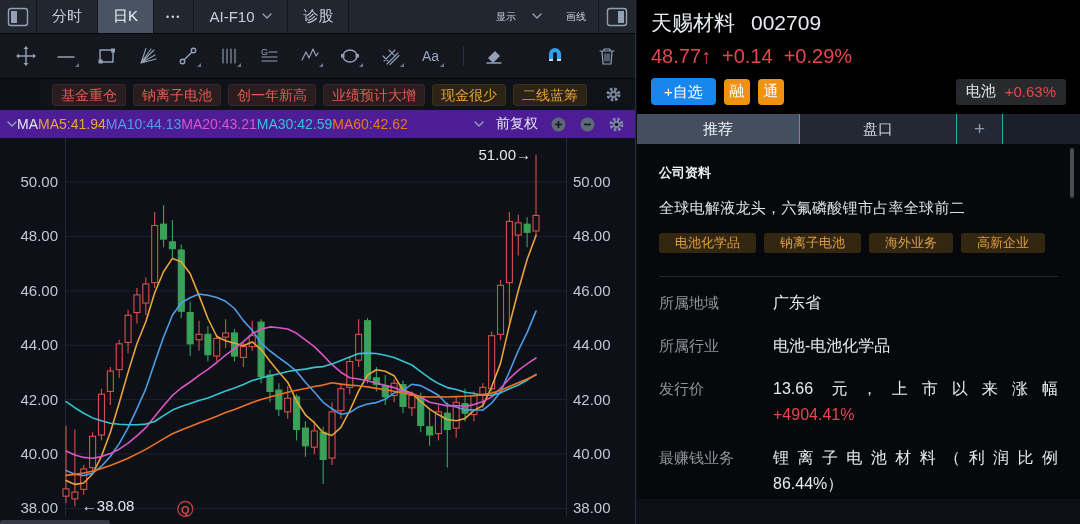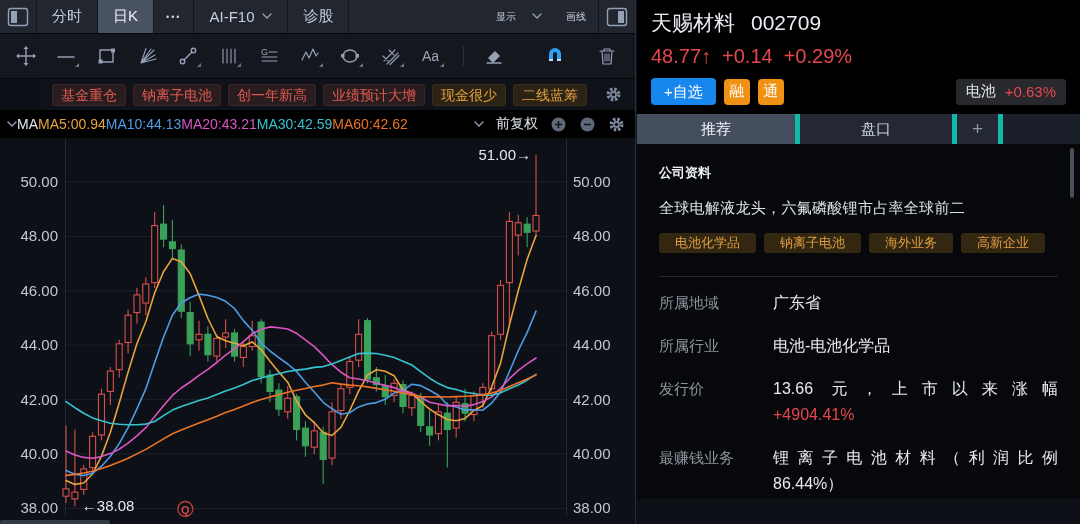--- a/index.html
+++ b/index.html
@@ -24,42 +24,42 @@
   .tool.dd::after { content:""; position:absolute; right:0; bottom:3px; width:0; height:0; border-left:4px solid transparent; border-bottom:4px solid #68748a; }
   .tsep { width:1px; height:20px; background:#2a3140; margin:0 17px 0 4px; }
   .tool.magnet-ml { margin-left:20px; }
 
   .chipbar { height:31px; display:flex; align-items:center; gap:7px; padding:0 12px; background:#0f1219;margin-left:40px; }
   .chip { height:22px; line-height:22px; padding:0 9px; border-radius:4px; font-size:14px; white-space:nowrap; }
   .chip.red { color:#e25a52; background:#2a1d1f; box-shadow:inset 0 0 0 1px #3a2528; }
   .chip.org { color:#e8a23c; background:#2a2316; box-shadow:inset 0 0 0 1px #3a3019; }
   .chipbar .push { margin-left:auto; }
 
-  .mabar { height:28px; display:flex; align-items:center; font-size:14px; padding:0 10px 0 7px; background:#000000; gap:0; }
+  .mabar { height:28px; display:flex; align-items:center; font-size:14px; padding:0 10px 0 7px; background:#4c1d95; gap:0; }
   .mabar .ma-main { color:#e2e7f0; }
   .ma-right { margin-left:auto; display:flex; align-items:center; gap:12px; color:#e2e7f0; }
 
   .chartwrap { position:relative; height:388px; background:#0d1017; }
   #kchart { position:absolute; left:0; top:0; }
   .hthumb { position:absolute; left:0; bottom:1px; width:110px; height:5px; border-radius:3px; background:#343b47; }
 
   
   .right { position:absolute; left:637px; top:0; width:443px; height:384px; background:#000; }
   .rheader { padding:9px 14px 0; }
   .title-row { display:flex; gap:16px; align-items:baseline; font-size:21px; color:#e8ebf2; }
   .price-row { margin-top:8px; font-size:20px; color:#e5474d; display:flex; gap:11px; font-weight:500; }
   .btn-row { margin-top:10px; display:flex; align-items:center; gap:8px; height:27px; }
   .watch-btn { background:#1787ee; color:#fff; border-radius:4px; font-size:15px; padding:0 13px; height:27px; line-height:27px; }
   .badge { width:26px; height:26px; background:#ef9214; color:#fff; border-radius:4px; font-size:15px; display:flex; align-items:center; justify-content:center; }
   .sector-chip { margin-left:auto; margin-right:0; background:#28292d; border-radius:3px; height:26px; display:flex; align-items:center; gap:9px; padding:0 10px; font-size:15px; }
   .sector-name { color:#dfe3ea; }
   .sector-chg { color:#e5474d;text-align:right; }
 
   .rtabs { margin-top:9px; height:30px; background:#232834; display:flex; }
-  .rtab { display:flex; align-items:center; justify-content:center; font-size:15px; color:#ccd2de; border-right:5px solid #14b8a6; box-sizing:border-box; }
+  .rtab { display:flex; align-items:center; justify-content:center; font-size:15px; color:#ccd2de; border-right:1px solid #14b8a6; box-sizing:border-box; }
   .rtab.t1 { width:163px; }
   .rtab.t2 { width:157px; }
   .rtab.sel { background:#454e5f; color:#f0f3f8; }
   .rtab.add { width:46px; color:#8d98ab; font-size:19px; }
   .rtab.rest { flex:1; border-right:none; background:#1a1f29; }
 
   .rcontent { position:relative; height:355px; background:#07080b; padding:20px 22px 0; box-sizing:border-box; }
   .sec-title { font-size:13px; font-weight:bold; color:#eceff4; }
   .desc { margin-top:17px; font-size:15px; color:#dde1e8; letter-spacing:0.3px; }
   .tags { margin-top:15px; display:flex; gap:8px; }
@@ -228,21 +228,21 @@
             <circle cx="8.5" cy="8.5" r="1.7" fill="#14171e"></circle>
           </svg>
       </span>
     </div>
 
     <div class="mabar">
       <svg class="chev" viewBox="0 0 10 7">
           <path d="M1 1l4 4 4-4" class="ico"></path>
         </svg>
       <span class="ma-main">MA</span>
-      <span class="ma-item" style="color: rgb(233, 164, 59);">MA5:00.94</span>
+      <span class="ma-item" style="color: rgb(233, 164, 59);">MA5:41.94</span>
       <span class="ma-item" style="color: rgb(79, 156, 230);">MA10:44.13</span>
       <span class="ma-item" style="color: rgb(220, 85, 196);">MA20:43.21</span>
       <span class="ma-item" style="color: rgb(54, 195, 207);">MA30:42.59</span>
       <span class="ma-item" style="color: rgb(236, 115, 38);">MA60:42.62</span>
       <span class="ma-right">
         <svg class="chev" viewBox="0 0 10 7">
             <path d="M1 1l4 4 4-4" class="ico"></path>
           </svg>
         <span>前复权</span>
         <svg width="17" height="17" viewBox="0 0 17 17">

